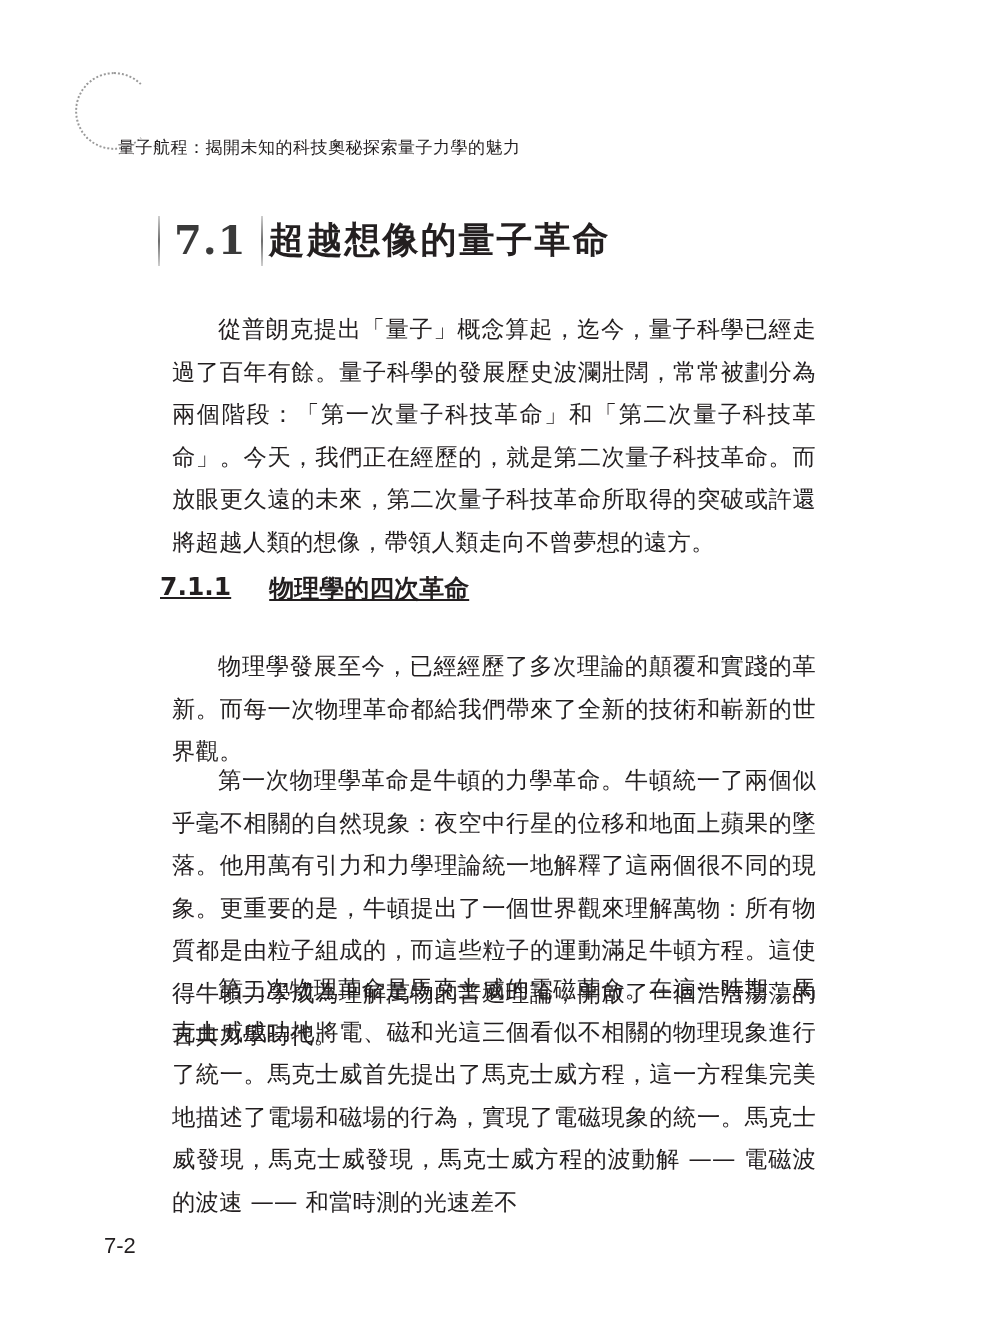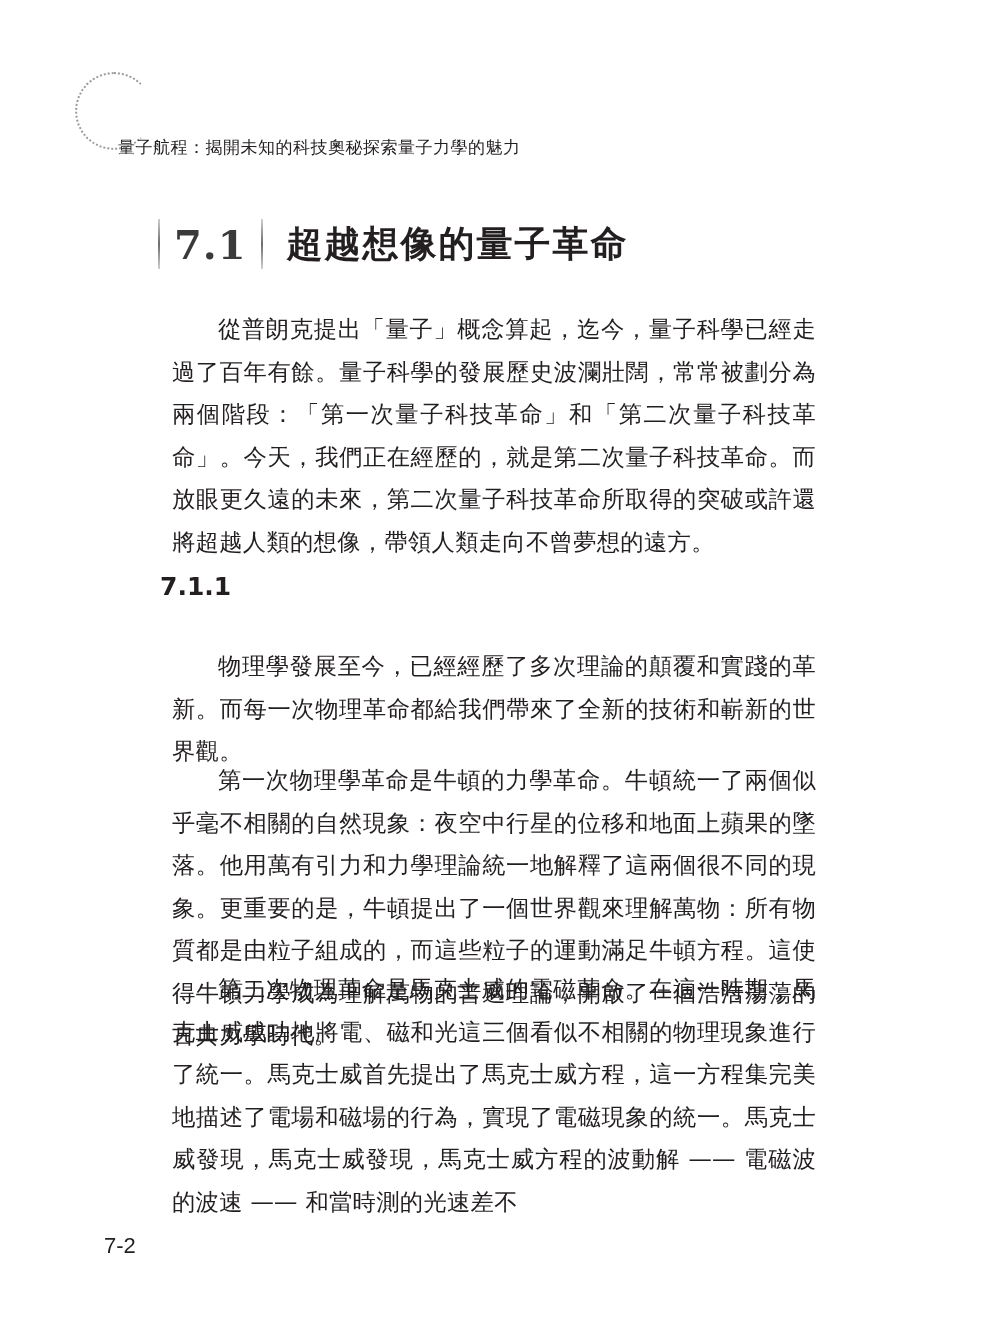--- a/index.html
+++ b/index.html
@@ -17,48 +17,48 @@
       border: 2px dotted #9a9a9a;
       border-right-color: transparent;
     }
     .header-title {
       position: absolute; left: 43px; top: 28px;
       font-family: "DejaVu Sans", "Liberation Sans", sans-serif;
       font-size: 17px; letter-spacing: 0.5px; color: #231f20; white-space: nowrap; margin-top: 36px;
     }
     .section-heading {
       position: absolute; left: 158px; top: 216px; height: 56px;
-      display: flex; align-items: center;
+      display: flex; 
     }
     .bar {
       width: 2px; height: 50px;
       background: linear-gradient(to bottom, #cfcfcf, #6d6d6d 50%, #cfcfcf);
     }
     .sec-num {
       font-family: "DejaVu Serif", "Liberation Serif", serif;
       font-weight: bold; font-size: 40px; color: #3a3a3a;
       margin: 0 14px 0 14px; letter-spacing: 1px;
     }
     .sec-title {
       font-family: "DejaVu Serif", "Liberation Serif", serif;
       font-weight: bold; font-size: 36px; color: #231f20;
-      margin-left: 24px; letter-spacing: 2px; white-space: nowrap;
+      margin-left: 6px; letter-spacing: 2px; white-space: nowrap;
     }
     .body-text {
       position: absolute; left: 160px; width: 668px;
       font-size: 23.3px; line-height: 42.5px; text-align: justify;
       letter-spacing: 0.3px;
     }
     .body-text p { margin: 12px; text-indent: 46px; }
     .para1 { top: 296px; }
     .subsection-heading {
       position: absolute; left: 160px; top: 572px;
       font-family: "DejaVu Sans", "Liberation Sans", sans-serif;
       font-weight: bold; font-size: 25px; white-space: nowrap;
-      display: flex; gap: 38px;
+      display: flex; gap: 38px; text-decoration: underline;
     }
     .para2 { top: 633px; }
     .para3 { top: 747px; }
     .para4 { top: 956px; }
     .page-number {
       position: absolute; left: 104px; top: 1233px;
       font-family: "Liberation Sans", sans-serif; font-size: 22px;
     }
   </style>
 </head>
@@ -75,20 +75,21 @@
   <div class="bar"></div>
   <div class="sec-title">超越想像的量子革命</div>
 </div>
 
 <div class="body-text para1">
   <p>從普朗克提出「量子」概念算起，迄今，量子科學已經走過了百年有餘。量子科學的發展歷史波瀾壯闊，常常被劃分為兩個階段：「第一次量子科技革命」和「第二次量子科技革命」。今天，我們正在經歷的，就是第二次量子科技革命。而放眼更久遠的未來，第二次量子科技革命所取得的突破或許還將超越人類的想像，帶領人類走向不曾夢想的遠方。</p>
 </div>
 
 <div class="subsection-heading">
   <span>7.1.1</span>
+  <span>物理學的四次革命</span>
 </div>
 
 <div class="body-text para2">
   <p>物理學發展至今，已經經歷了多次理論的顛覆和實踐的革新。而每一次物理革命都給我們帶來了全新的技術和嶄新的世界觀。</p>
 </div>
 
 <div class="body-text para3">
   <p>第一次物理學革命是牛頓的力學革命。牛頓統一了兩個似乎毫不相關的自然現象：夜空中行星的位移和地面上蘋果的墜落。他用萬有引力和力學理論統一地解釋了這兩個很不同的現象。更重要的是，牛頓提出了一個世界觀來理解萬物：所有物質都是由粒子組成的，而這些粒子的運動滿足牛頓方程。這使得牛頓力學成為理解萬物的普適理論，開啟了一個浩浩蕩蕩的古典力學時代。</p>
 </div>
 

